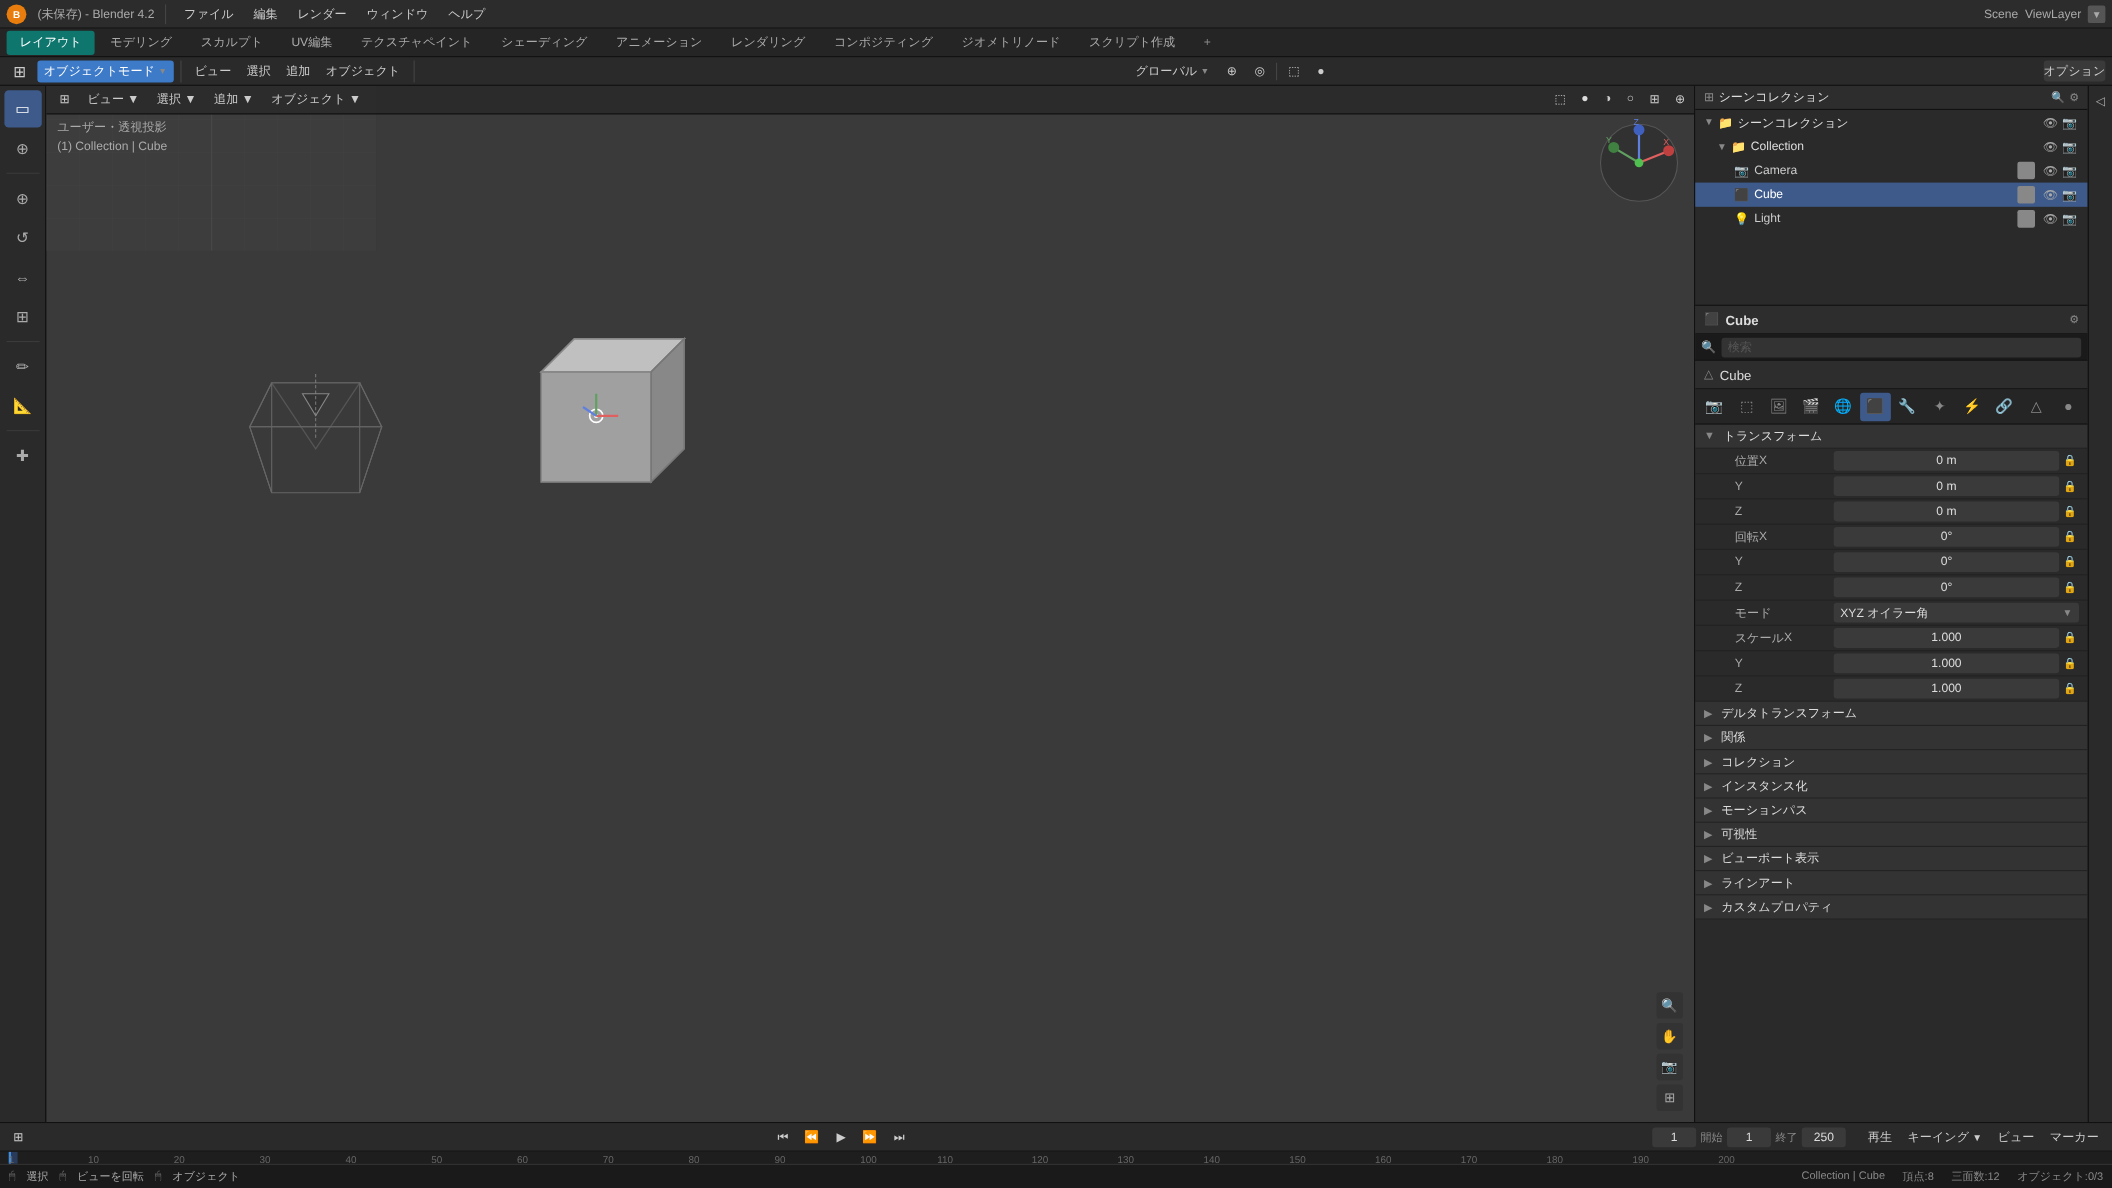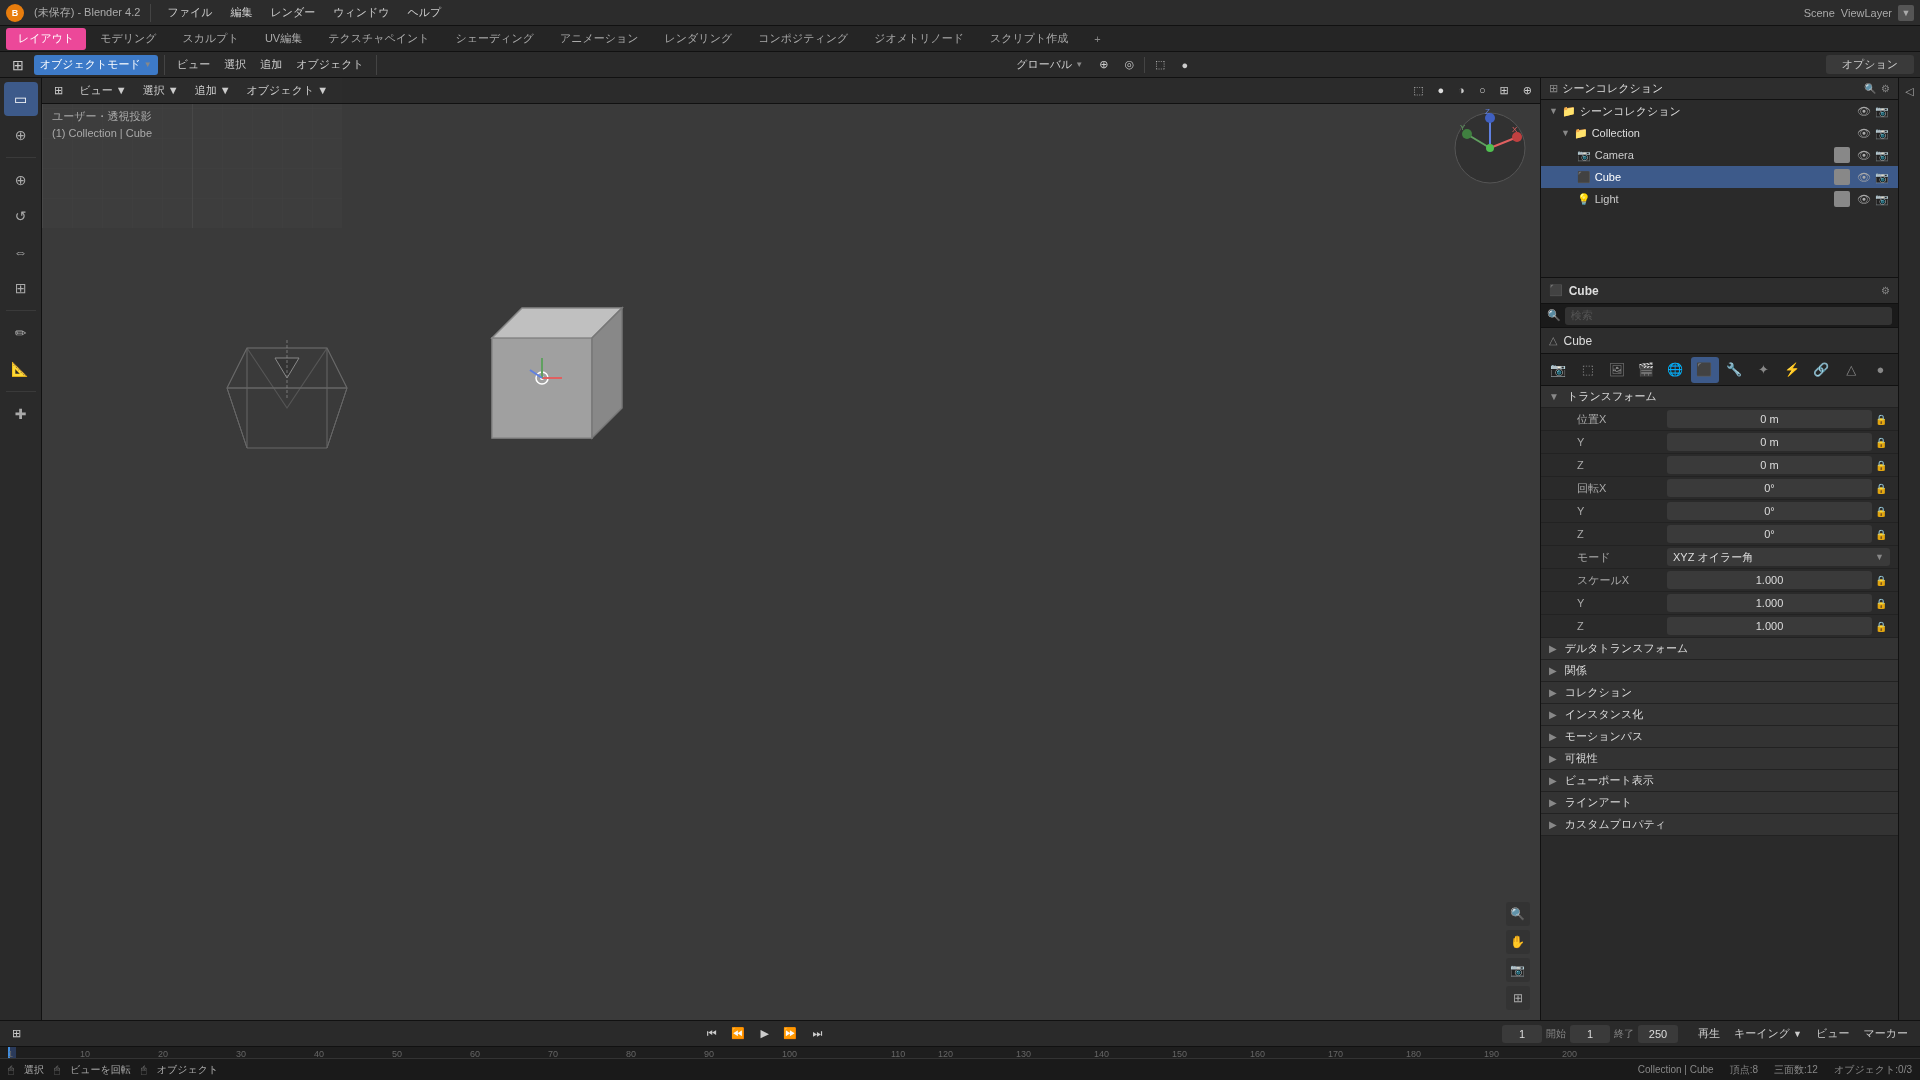--- a/index.html
+++ b/index.html
@@ -76,21 +76,21 @@
       padding: 2px 12px;
       color: #aaa;
       cursor: pointer;
       border-radius: 3px;
       font-size: 11px;
       height: 22px;
       display: flex;
       align-items: center;
     }
     .workspace-tab.active {
-      background: #ec4899;
+      background: #0f766e;
       color: #fff;
     }
 
     
     #header-toolbar {
       width: 100%;
       height: 26px;
       background: #2a2a2a;
       display: flex;
       align-items: center;
@@ -507,21 +507,21 @@
       border-radius: 3px;
       display: flex;
       align-items: center;
       padding: 0 6px;
       color: #888;
       font-size: 11px;
     }
 
     
     .option-btn {
-      padding: 2px 16px;
+      padding: 2px 0;
       background: #3a3a3a;
       border: none;
       border-radius: 3px;
       color: #ccc;
       font-size: 11px;
       cursor: pointer;
       display: flex;
       align-items: center;
       gap: 3px;
     }
@@ -1022,21 +1022,21 @@
       <div style="position:absolute;left:80px;">10</div>
       <div style="position:absolute;left:158px;">20</div>
       <div style="position:absolute;left:236px;">30</div>
       <div style="position:absolute;left:314px;">40</div>
       <div style="position:absolute;left:392px;">50</div>
       <div style="position:absolute;left:470px;">60</div>
       <div style="position:absolute;left:548px;">70</div>
       <div style="position:absolute;left:626px;">80</div>
       <div style="position:absolute;left:704px;">90</div>
       <div style="position:absolute;left:782px;">100</div>
-      <div style="position:absolute;left:891px;">110</div>
+      <div style="position:absolute;left:852px;">110</div>
       <div style="position:absolute;left:938px;">120</div>
       <div style="position:absolute;left:1016px;">130</div>
       <div style="position:absolute;left:1094px;">140</div>
       <div style="position:absolute;left:1172px;">150</div>
       <div style="position:absolute;left:1250px;">160</div>
       <div style="position:absolute;left:1328px;">170</div>
       <div style="position:absolute;left:1406px;">180</div>
       <div style="position:absolute;left:1484px;">190</div>
       <div style="position:absolute;left:1562px;">200</div>
     </div>

